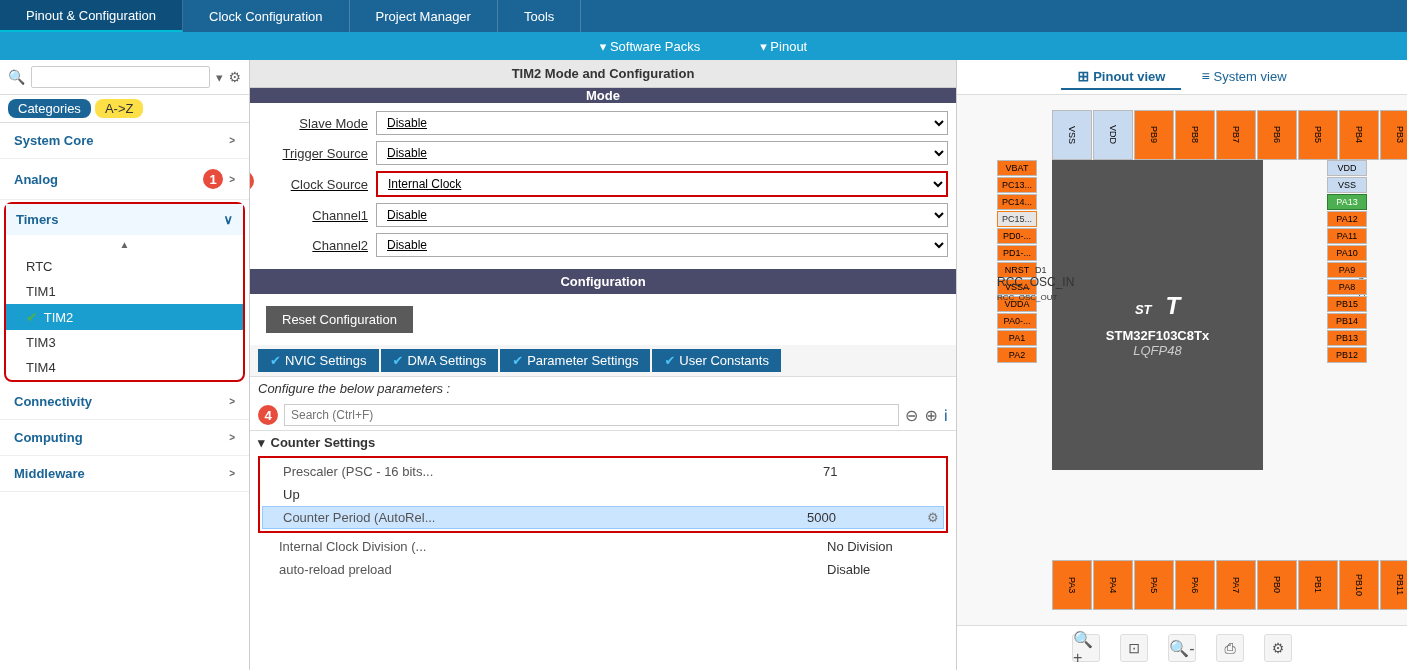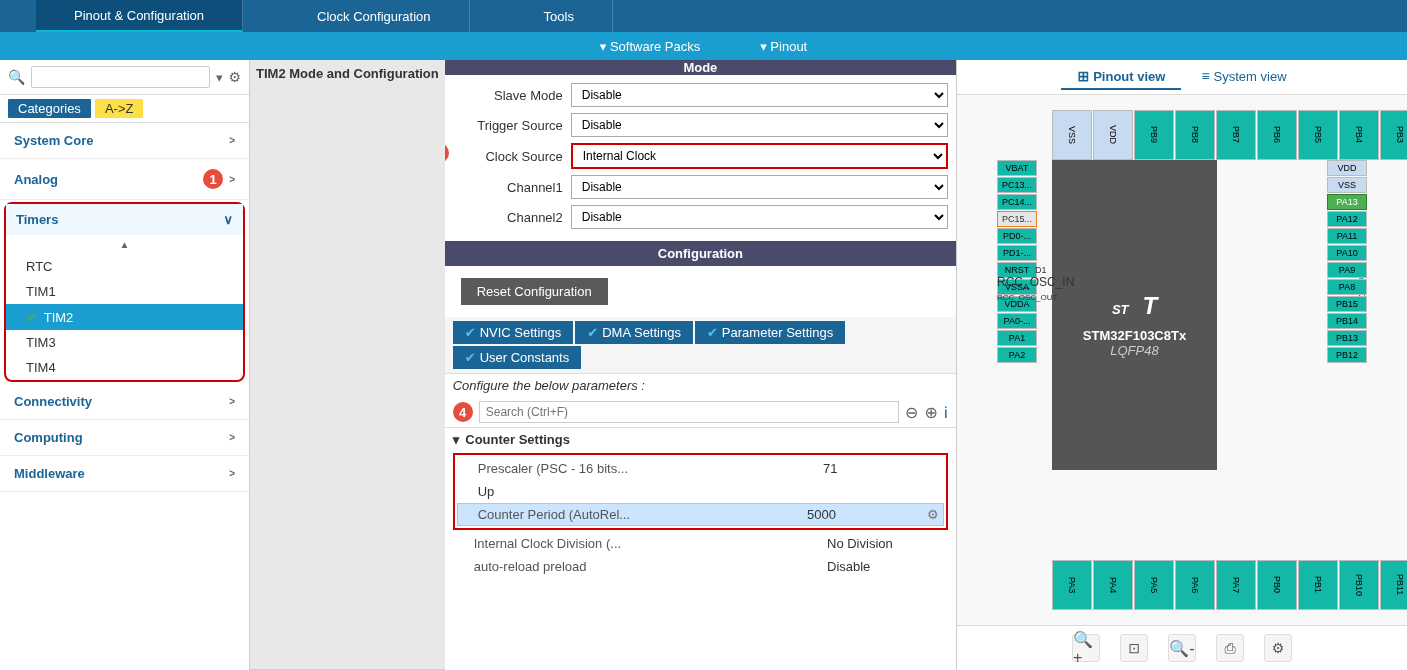--- a/index.html
+++ b/index.html
@@ -7,27 +7,26 @@
 
     
     .top-nav {
       display: flex;
       background: #1a6496;
       height: 32px;
       align-items: stretch;
     }
     .top-nav-item {
       color: white;
-      padding: 0 38px;
+      padding: 0 26px;
       display: flex;
       align-items: center;
       cursor: pointer;
       border-right: 1px solid rgba(255,255,255,0.2);
       font-size: 14px;
-      margin-left: 36px;
     }
     .top-nav-item.active {
       background: #0d4f7a;
       border-bottom: 2px solid #00bcd4;
     }
 
     
     .sub-nav {
       display: flex;
       background: #1a9ecf;
@@ -76,21 +75,21 @@
     }
 
     .sidebar-tabs {
       display: flex;
       padding: 4px 8px;
       gap: 4px;
       border-bottom: 1px solid #ddd;
     }
     .sidebar-tab {
       padding: 2px 10px;
-      border-radius: 1px;
+      border-radius: 8px;
       cursor: pointer;
       font-size: 12px;
     }
     .sidebar-tab.active {
       background: #1a6496;
       color: white;
     }
     .sidebar-tab.inactive {
       background: #fde047;
       color: #333;
@@ -163,21 +162,21 @@
       padding: 4px;
       cursor: pointer;
       color: #666;
       font-size: 10px;
     }
 
     
     .center-panel {
       flex: 1;
       display: flex;
-      flex-direction: row;
+      flex-direction: column;
       background: white;
       border-right: 1px solid #ccc;
       overflow: hidden;
     }
 
     .panel-title {
       background: #e8e8e8;
       text-align: center;
       padding: 6px;
       font-weight: bold;
@@ -197,20 +196,21 @@
     .config-form {
       padding: 8px;
       display: flex;
       flex-direction: column;
       gap: 6px;
     }
     .form-row {
       display: flex;
       align-items: center;
       gap: 8px;
+      text-decoration: underline;
     }
     .form-label {
       width: 110px;
       text-align: right;
       color: #333;
       font-size: 12px;
       flex-shrink: 0;
     }
     .form-select {
       flex: 1;
@@ -365,21 +365,21 @@
       height: 320px;
       background: #555;
       display: flex;
       align-items: center;
       justify-content: center;
       flex-direction: column;
       color: white;
     }
     .pin-label {
       font-size: 9px;
-      background: #14b8a6;
+      background: #f97316;
       border: 1px solid #bbb;
       padding: 1px 3px;
       text-align: center;
       height: 16px;
       display: flex;
       align-items: center;
       justify-content: center;
       min-width: 40px;
       cursor: pointer;
       white-space: nowrap;
@@ -440,20 +440,23 @@
   </style>
 </head>
 <body>
 
 <div class="top-nav">
   <div class="top-nav-item active">
     <span>Pinout &amp; Configuration</span>
   </div>
   <div class="top-nav-item">
     <span>Clock Configuration</span>
+  </div>
+  <div class="top-nav-item">
+    <span>Project Manager</span>
   </div>
   <div class="top-nav-item">
     <span>Tools</span>
   </div>
 </div>
 
 <div class="sub-nav">
   <div class="sub-nav-item">
     <span>▾ Software Packs</span>
   </div>
@@ -713,21 +716,21 @@
           <div class="pin-label" style="writing-mode:vertical-rl; height:50px; width:18px;">PB9</div>
           <div class="pin-label" style="writing-mode:vertical-rl; height:50px; width:18px;">PB8</div>
           <div class="pin-label" style="writing-mode:vertical-rl; height:50px; width:18px;">PB7</div>
           <div class="pin-label" style="writing-mode:vertical-rl; height:50px; width:18px;">PB6</div>
           <div class="pin-label" style="writing-mode:vertical-rl; height:50px; width:18px;">PB5</div>
           <div class="pin-label" style="writing-mode:vertical-rl; height:50px; width:18px;">PB4</div>
           <div class="pin-label" style="writing-mode:vertical-rl; height:50px; width:18px;">PB3</div>
 
         </div>
 
-        <div class="chip-body" style="left:55px; top:50px; width:165px; height:310px;">
+        <div class="chip-body" style="left:55px; top:50px; width:211px; height:310px;">
           <div style="font-size:50px; font-weight:bold; font-style:italic; color:white; line-height:1;">
             <span>ST</span>
             <span style="font-size:24px;">T</span>
           </div>
           <div style="font-size:13px; font-weight:bold; color:white; margin-top:6px;">
             <span>STM32F103C8Tx</span>
           </div>
           <div style="font-size:12px; color:#ccc; font-style:italic;">
             <span>LQFP48</span>
           </div>

